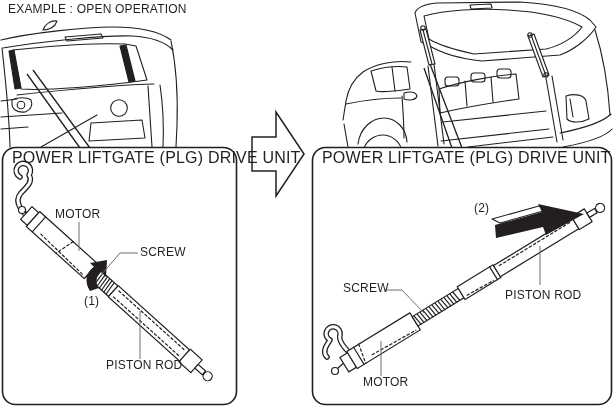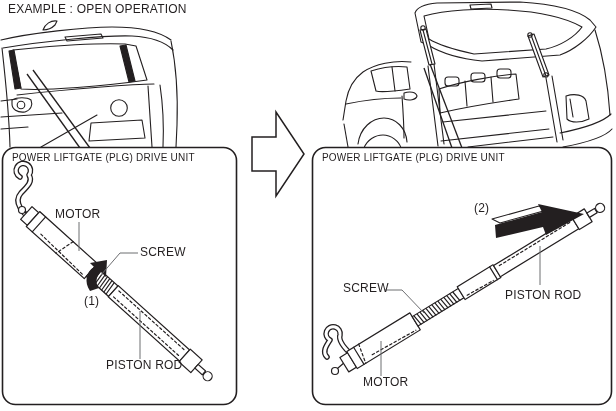--- a/index.html
+++ b/index.html
@@ -6,21 +6,21 @@
   #canvas{
     position:relative;width:616px;height:411px;background:#fff;
     font-family:"Liberation Sans","DejaVu Sans",sans-serif;
     color:#231f20;overflow:hidden;
   }
   #art{position:absolute;left:0;top:0;}
   .lbl{
     position:absolute;font-size:12px;line-height:11px;white-space:nowrap;
     color:#231f20;letter-spacing:0.2px;
   }
-  .title{font-size:10px;}
+  .title{font-size:16px;}
 </style>
 </head>
 <body>
 
 <div id="canvas">
 
   <svg id="art" width="616" height="411" viewBox="0 0 616 411">
 
     <g fill="none" stroke="#231f20" stroke-width="1.1" stroke-linecap="round" stroke-linejoin="round">
       <path d="M43,30 C45,24 51,20 57,21 L55,25 C52,28 47,30 43,30 Z" fill="#fff"></path>

